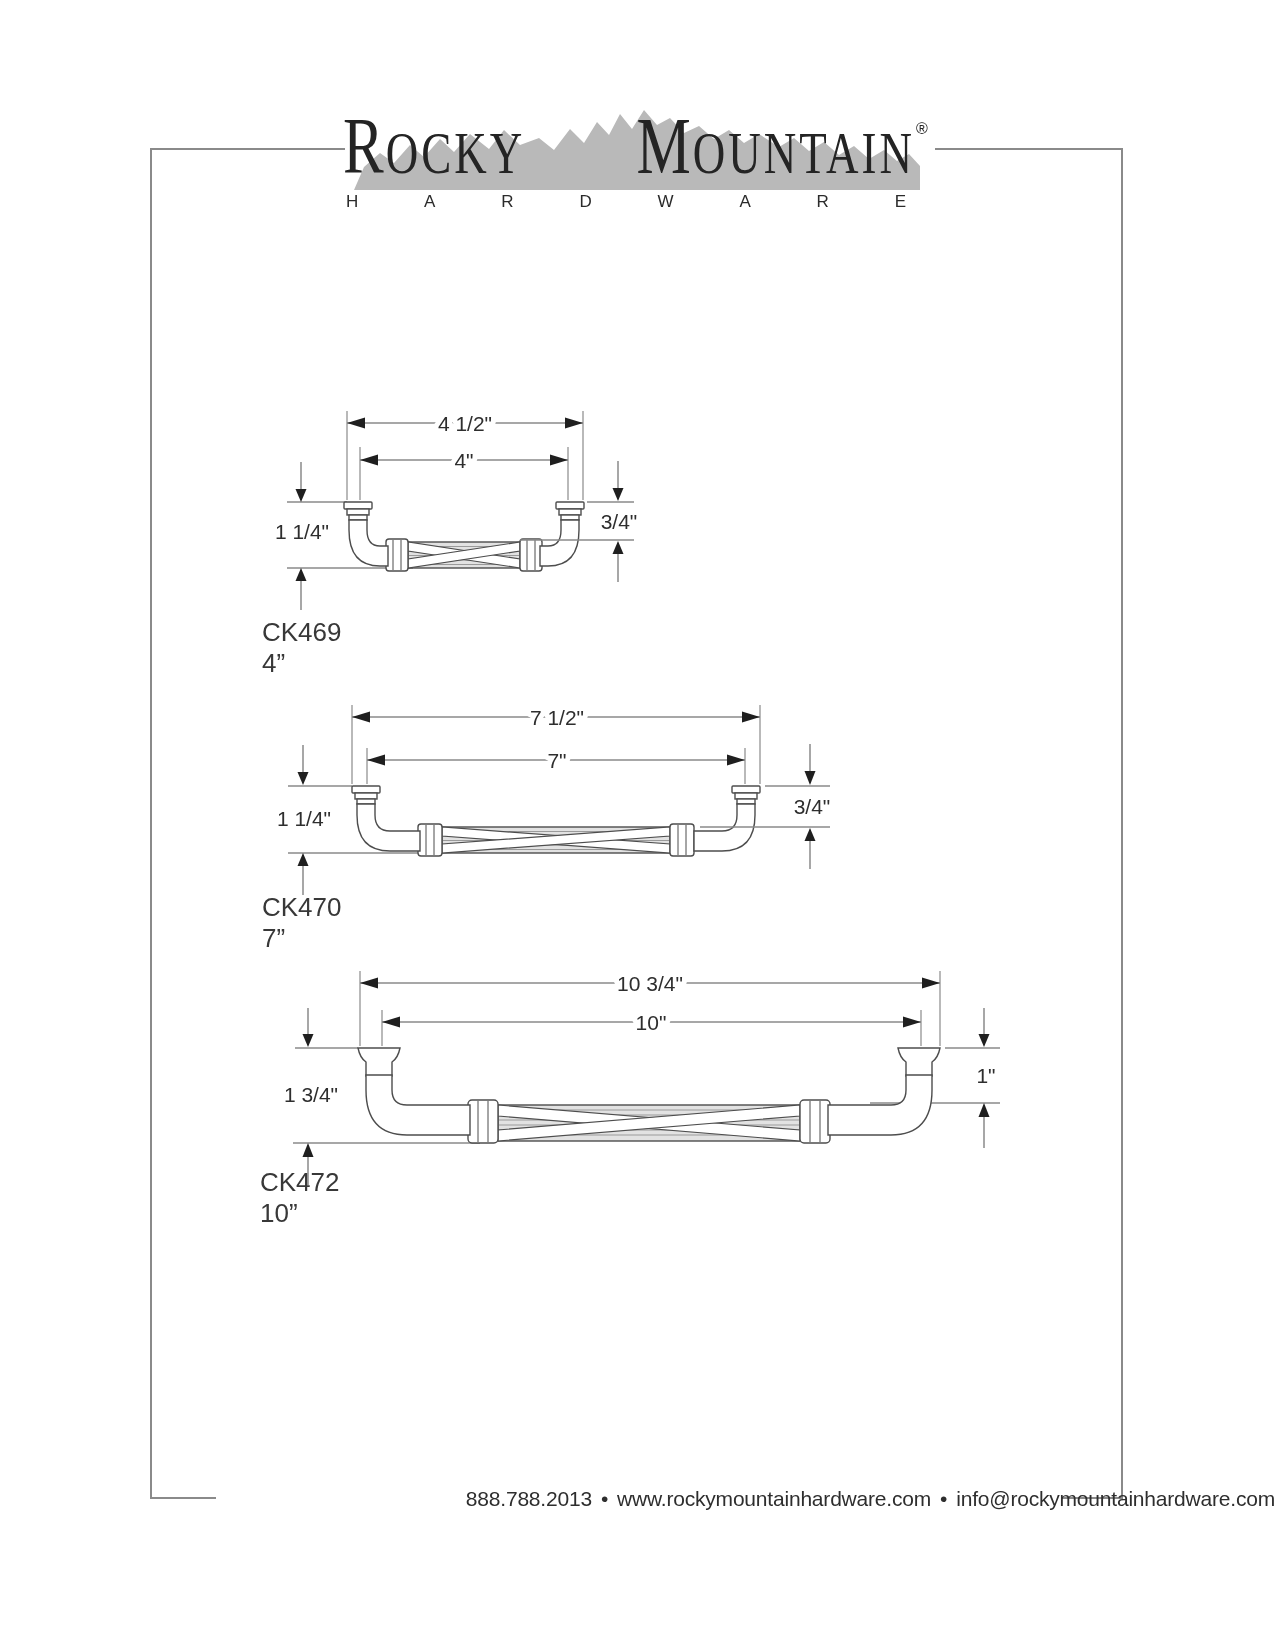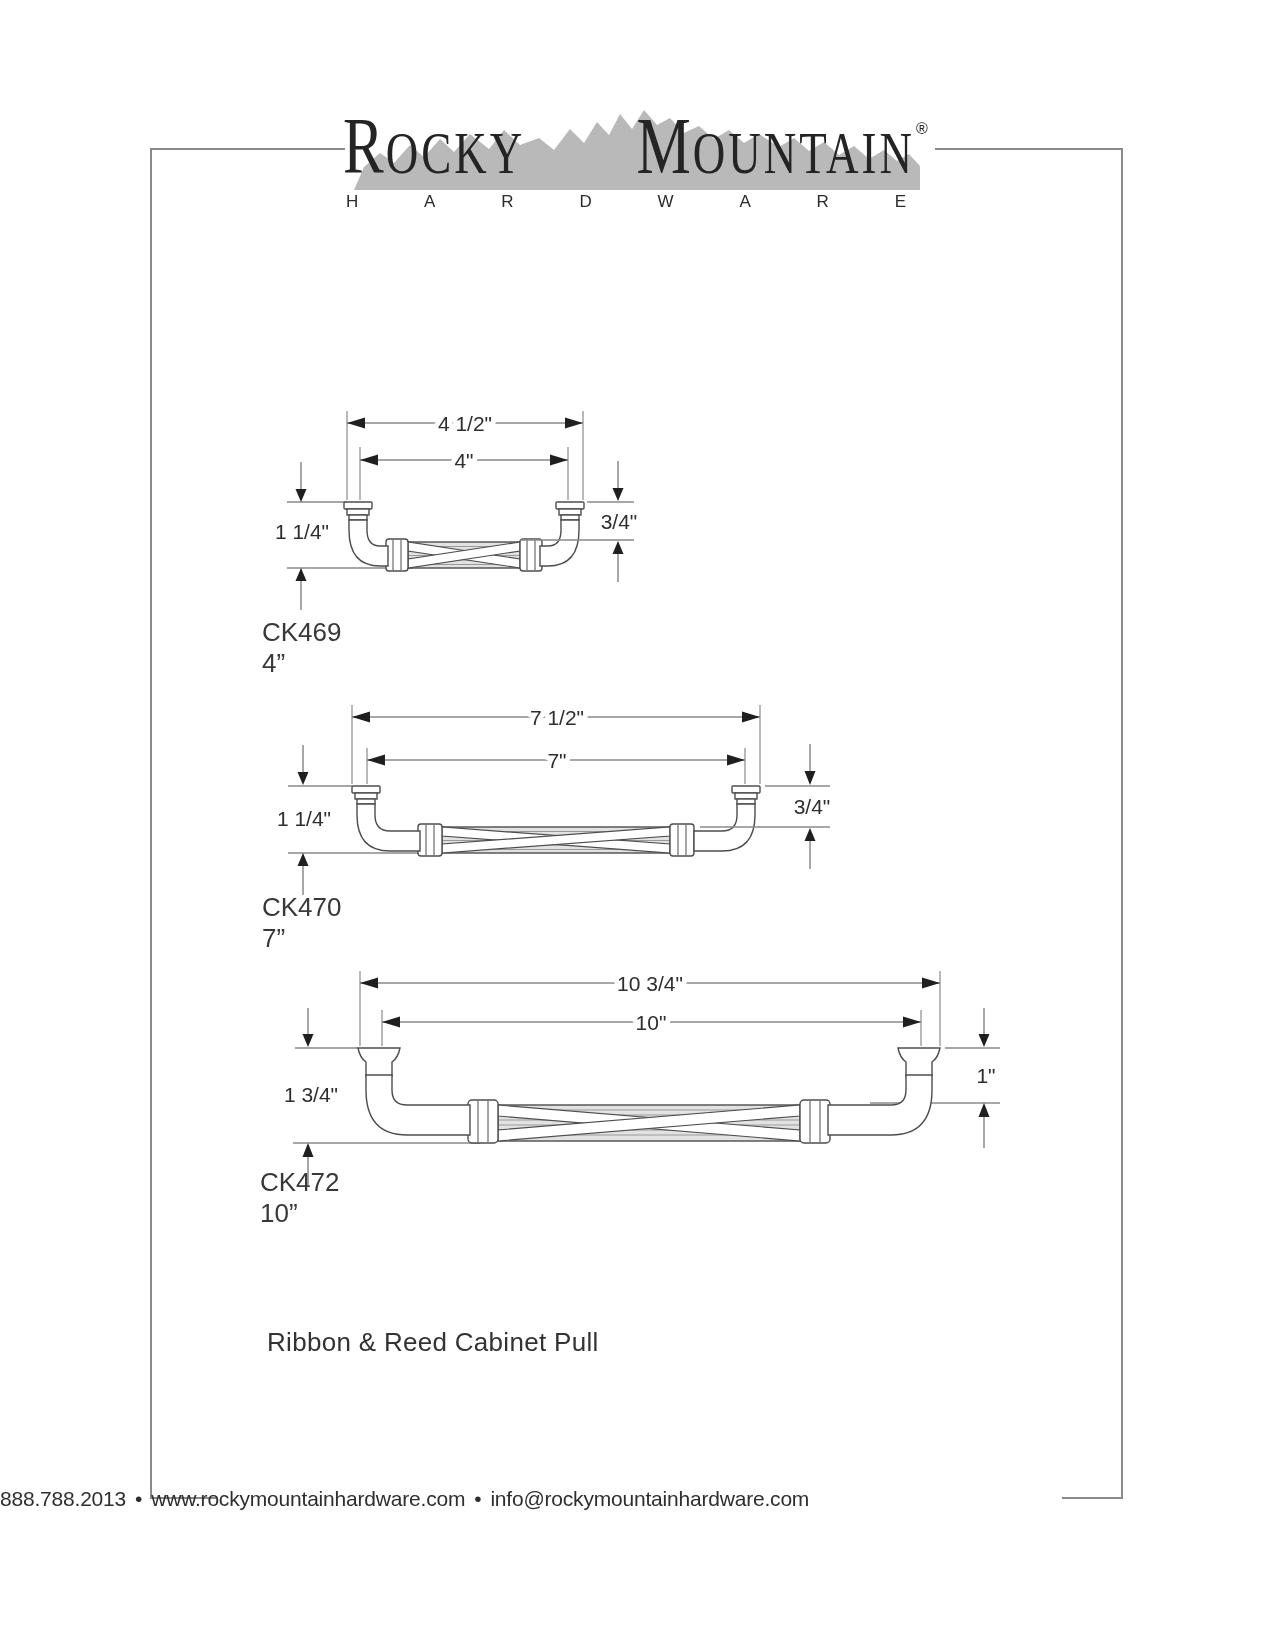--- a/index.html
+++ b/index.html
@@ -52,21 +52,21 @@
     font-family:"Liberation Sans", sans-serif;
     font-size:26px;fill:#383838;text-anchor:start;
   }
   
   .product-title{
     position:absolute;left:267px;top:1327px;
     font-size:26px;color:#333333;letter-spacing:0.3px;
   }
   .footer-text{
     position:absolute;left:0;top:1487px;width:1275px;
-    text-align:left;font-size:21px;color:#2e2e2e;letter-spacing:-0.2px;
+    text-align:right;font-size:21px;color:#2e2e2e;letter-spacing:-0.2px;
   }
   .footer-text .sep{margin:0 9px;}
 </style>
 </head>
 <body>
 
 <div class="page">
 
   <div class="frame-line" style="left:150px;top:148px;width:195px;height:2px;"></div>
   <div class="frame-line" style="left:935px;top:148px;width:188px;height:2px;"></div>
@@ -323,19 +323,18 @@
       </g>
     </g>
     <text class="dim-text" x="650" y="983">10 3/4"</text>
     <text class="dim-text" x="651" y="1022">10"</text>
     <text class="dim-text" x="311" y="1094">1 3/4"</text>
     <text class="dim-text" x="986" y="1075">1"</text>
     <text class="model-text" x="260" y="1191">CK472</text>
     <text class="model-text" x="260" y="1222">10”</text>
   </svg>
 
-  <div class="product-title">Ribbon &amp; Reed Cabinet Pull</div>
 
   <div class="footer-text">
     <span>888.788.2013</span><span class="sep">•</span><span>www.rockymountainhardware.com</span><span class="sep">•</span><span>info@rockymountainhardware.com</span>
   </div>
 
 </div>
 
 </body></html>

